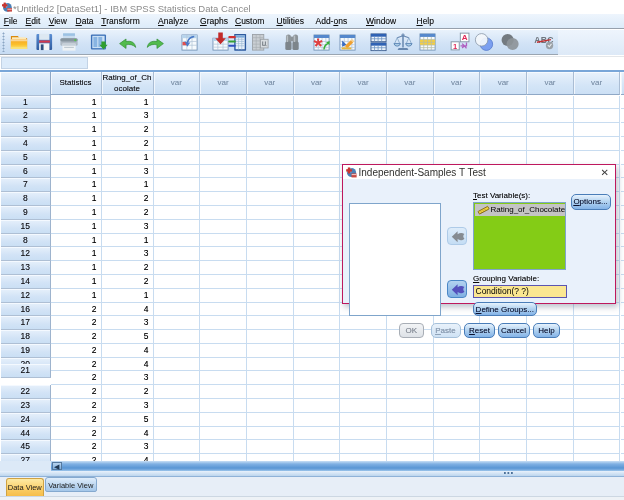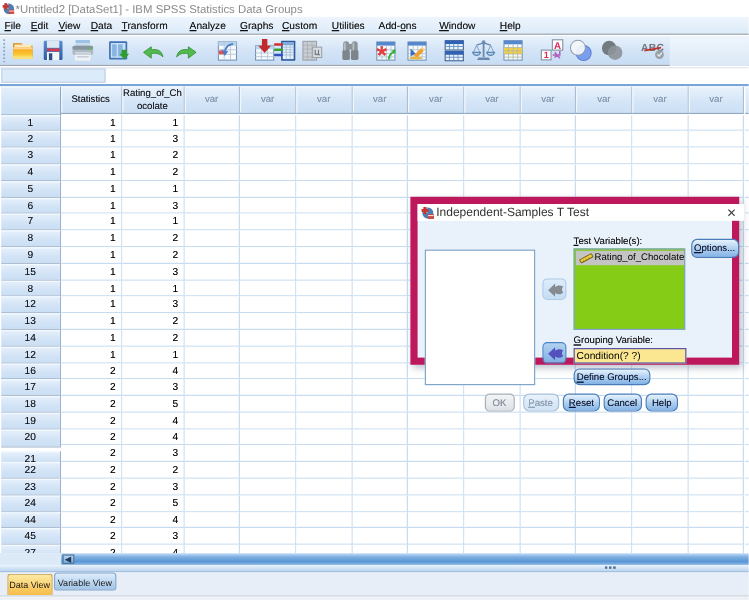--- a/index.html
+++ b/index.html
@@ -60,21 +60,21 @@
   background:linear-gradient(#fdeaa4,#f9c95e 70%,#f6bd4a);
   border:1px solid #cfa243; border-bottom:none; border-radius:3px 3px 0 0;
   font-size:7.5px; color:#1a1a1a; text-align:center; line-height:17px; }
 #tab2 { left:45px; top:476.9px; width:51.5px; height:15.6px;
   background:linear-gradient(#dfedfb,#b3d0ed 70%,#a5c7e9);
   border:1px solid #85a9cf; border-radius:3px 3px 2px 2px;
   font-size:7.5px; color:#1a1a1a; text-align:center; line-height:15px; }
 #statusbar { left:0; top:496px; width:624px; height:4px; background:#eef2f6; border-top:1px solid #cdd7e2; }
 
 #dlg { left:341.5px; top:164px; width:274px; height:140px;
-  background:#e9f1fb; border:6px solid #be185d;
+  background:#e9f1fb; border:1px solid #be185d;
   box-shadow:2px 3px 6px rgba(60,80,110,0.35); }
 #dlgtitle { position:absolute; left:0; top:0; width:272px; height:13.5px; background:#fff;
   font-size:10px; color:#30302e; }
 #dlgtitlespan { position:absolute; left:16px; top:1.5px; font-size:10px; color:#30302e; }
 #dlgx { position:absolute; left:258px; top:1.5px; font-size:10px; color:#3c3c3c; }
 .lbl { position:absolute; font-size:8px; color:#0a0a0a; white-space:nowrap; text-shadow:0 0 0.5px rgba(0,0,0,0.4); }
 #dlgleftbox { left:6px; top:37.5px; width:92px; height:113px; background:#fff; border:1px solid #7fa5cb; position:absolute; }
 #dlgtvbox  { left:130px; top:37px; width:93.5px; height:68px; background:#84cc16; border:1px solid #7fa5cb; position:absolute; }
 #tvsel { position:absolute; left:1px; top:1px; width:90.5px; height:12px; background:#c4c4c4;
   font-size:8px; color:#000; white-space:nowrap; overflow:hidden; }
@@ -102,21 +102,21 @@
 
 <div class="abs" id="titlebar"></div>
 <svg class="abs" style="left:2px;top:1.5px" width="10" height="10" viewBox="0 0 10 10">
     <circle cx="5.4" cy="5.4" r="4.4" fill="#4a7fb5"></circle>
     <path d="M5.4 1 A4.4 4.4 0 0 0 1 5.4 L5.4 5.4 Z" fill="#7fa8cf"></path>
     <rect x="1.6" y="0.6" width="2.2" height="5.4" fill="#c9352e"></rect>
     <rect x="0" y="2.2" width="5.4" height="2.2" fill="#c9352e"></rect>
     <rect x="5.2" y="6.0" width="4.8" height="3.6" fill="#c94a44"></rect>
     <rect x="5.4" y="6.8" width="4.4" height="0.8" fill="#fff" opacity="0.8"></rect>
   </svg>
-<div class="abs" id="titletext">*Untitled2 [DataSet1] - IBM SPSS Statistics Data Groups</div>
+<div class="abs" id="titletext">*Untitled2 [DataSet1] - IBM SPSS Statistics Data Cancel</div>
 <div class="abs" id="menubar"></div>
 <span class="mi" style="left:3.8px"><u>F</u>ile</span>
 <span class="mi" style="left:25.6px"><u>E</u>dit</span>
 <span class="mi" style="left:48.7px"><u>V</u>iew</span>
 <span class="mi" style="left:75.6px"><u>D</u>ata</span>
 <span class="mi" style="left:101.3px"><u>T</u>ransform</span>
 <span class="mi" style="left:158px"><u>A</u>nalyze</span>
 <span class="mi" style="left:200px"><u>G</u>raphs</span>
 <span class="mi" style="left:235px"><u>C</u>ustom</span>
 <span class="mi" style="left:276.5px"><u>U</u>tilities</span>
@@ -564,21 +564,21 @@
 <div class="dcell" style="left:200.2px;top:285.61px;width:46.7px;height:13.79px"></div>
 <div class="dcell" style="left:246.9px;top:285.61px;width:46.7px;height:13.79px"></div>
 <div class="dcell" style="left:293.6px;top:285.61px;width:46.7px;height:13.79px"></div>
 <div class="dcell" style="left:340.3px;top:285.61px;width:46.7px;height:13.79px"></div>
 <div class="dcell" style="left:387.0px;top:285.61px;width:46.7px;height:13.79px"></div>
 <div class="dcell" style="left:433.7px;top:285.61px;width:46.7px;height:13.79px"></div>
 <div class="dcell" style="left:480.4px;top:285.61px;width:46.7px;height:13.79px"></div>
 <div class="dcell" style="left:527.1px;top:285.61px;width:46.7px;height:13.79px"></div>
 <div class="dcell" style="left:573.8px;top:285.61px;width:46.7px;height:13.79px"></div>
 <div class="dcell" style="left:620.5px;top:285.61px;width:46.7px;height:13.79px"></div>
-<div class="rnum" style="top:304px;height:13.79px;line-height:12.8px">21</div>
+<div class="rnum" style="top:292px;height:13.79px;line-height:12.8px">21</div>
 <div class="dcell" style="left:50.5px;top:299.40px;width:51.0px;height:13.79px;line-height:12.8px">2</div>
 <div class="dcell" style="left:101.5px;top:299.40px;width:52.0px;height:13.79px;line-height:12.8px">3</div>
 <div class="dcell" style="left:153.5px;top:299.40px;width:46.7px;height:13.79px"></div>
 <div class="dcell" style="left:200.2px;top:299.40px;width:46.7px;height:13.79px"></div>
 <div class="dcell" style="left:246.9px;top:299.40px;width:46.7px;height:13.79px"></div>
 <div class="dcell" style="left:293.6px;top:299.40px;width:46.7px;height:13.79px"></div>
 <div class="dcell" style="left:340.3px;top:299.40px;width:46.7px;height:13.79px"></div>
 <div class="dcell" style="left:387.0px;top:299.40px;width:46.7px;height:13.79px"></div>
 <div class="dcell" style="left:433.7px;top:299.40px;width:46.7px;height:13.79px"></div>
 <div class="dcell" style="left:480.4px;top:299.40px;width:46.7px;height:13.79px"></div>

